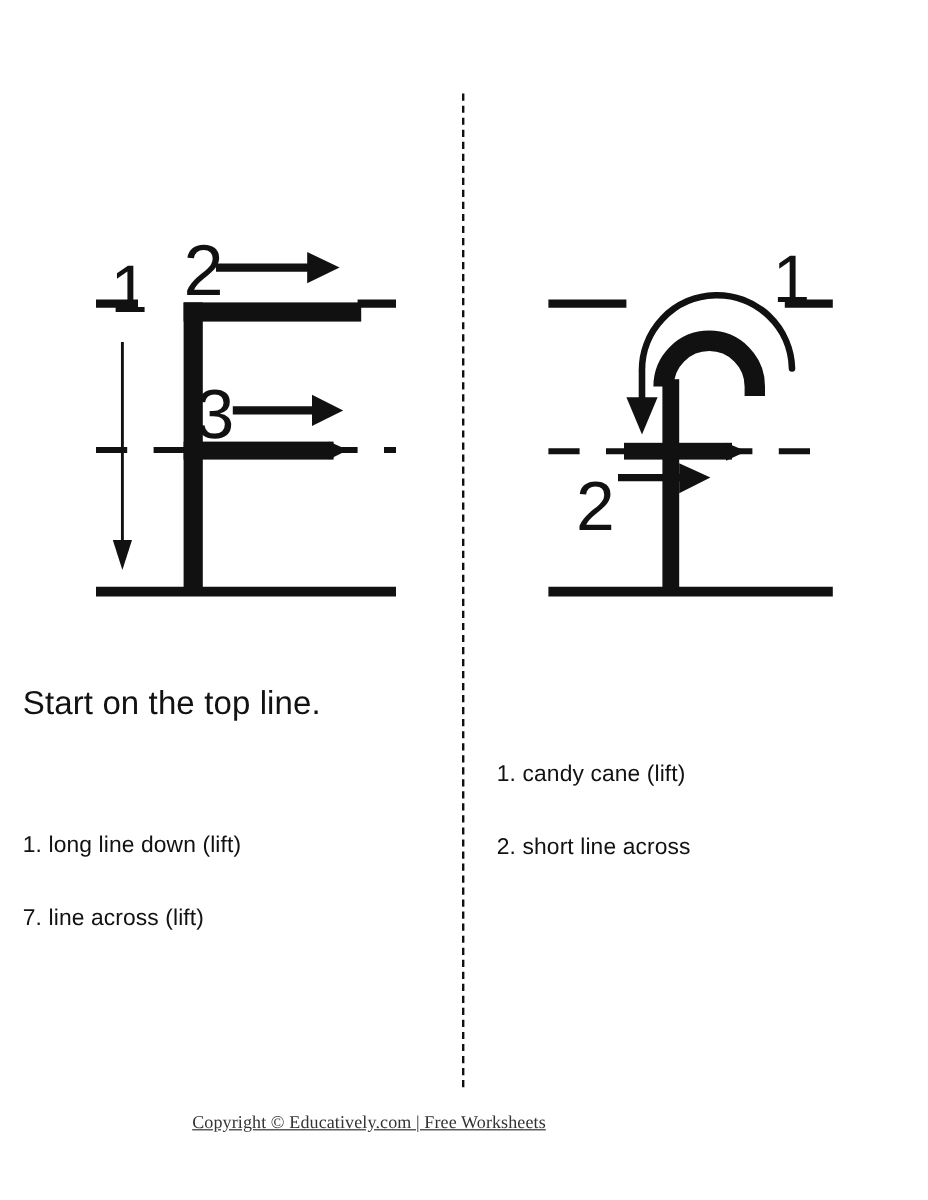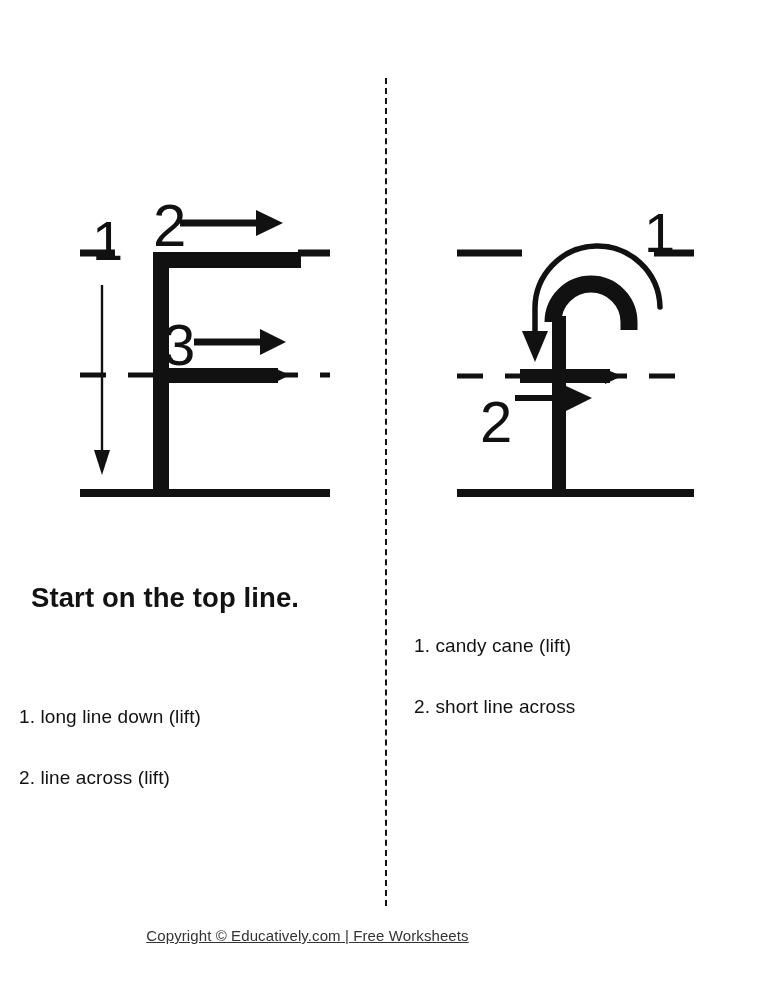--- a/index.html
+++ b/index.html
@@ -61,23 +61,23 @@
     position: absolute;
     width: 100%;
   }
   .instr-left  { top: 556px; left: 0;  padding-left: 19px; }
   .instr-right { top: 556px; left: 0;  padding-left: 27px; }
 
   .lead {
     font-size: 27.5px;
     line-height: 60px;
     letter-spacing: 0.1px;
-    font-weight: 700;
+    font-weight: 400;
     color: #121212;
-    margin: 12px;
+    margin: 0;
     max-width: 330px;
   }
   .steps {
     margin: 0;
     padding: 0;
     list-style: none;
   }
   .steps li {
     font-size: 19px;
     line-height: 61px;
@@ -88,20 +88,21 @@
   .steps.gap-1 { margin-top: 58px; }
   .steps.gap-2 { margin-top: 59px; }
 
   
   .footer {
     position: absolute;
     left: 0;
     top: 927px;
     width: 615px;
     text-align: center;
+    font-family: Liberation Serif, serif;
   }
   .footer-link {
     font-size: 15px;
     color: #333333;
     text-decoration: underline;
     letter-spacing: 0.1px;
     cursor: pointer;
   }
 </style>
 </head>
@@ -155,21 +156,21 @@
         <text x="105" y="175" font-family="'Liberation Sans', sans-serif" font-size="58" font-weight="400" fill="#111">3</text>
 
         <polygon points="232,185 216,178 216,193" fill="#111"></polygon>
       </svg>
     </div>
 
     <div class="instructions instr-left">
       <p class="lead">Start on the top line.</p>
       <ul class="steps gap-1">
         <li>1. long line down (lift)</li>
-        <li>2. line across (lift)</li>
+        <li>7. line across (lift)</li>
       </ul>
     </div>
   </div>
 
   <div class="col col-right">
 
     <div class="diagram diagram-right">
       <svg width="290" height="330" viewBox="0 0 290 330" xmlns="http://www.w3.org/2000/svg">
 
         <g>

